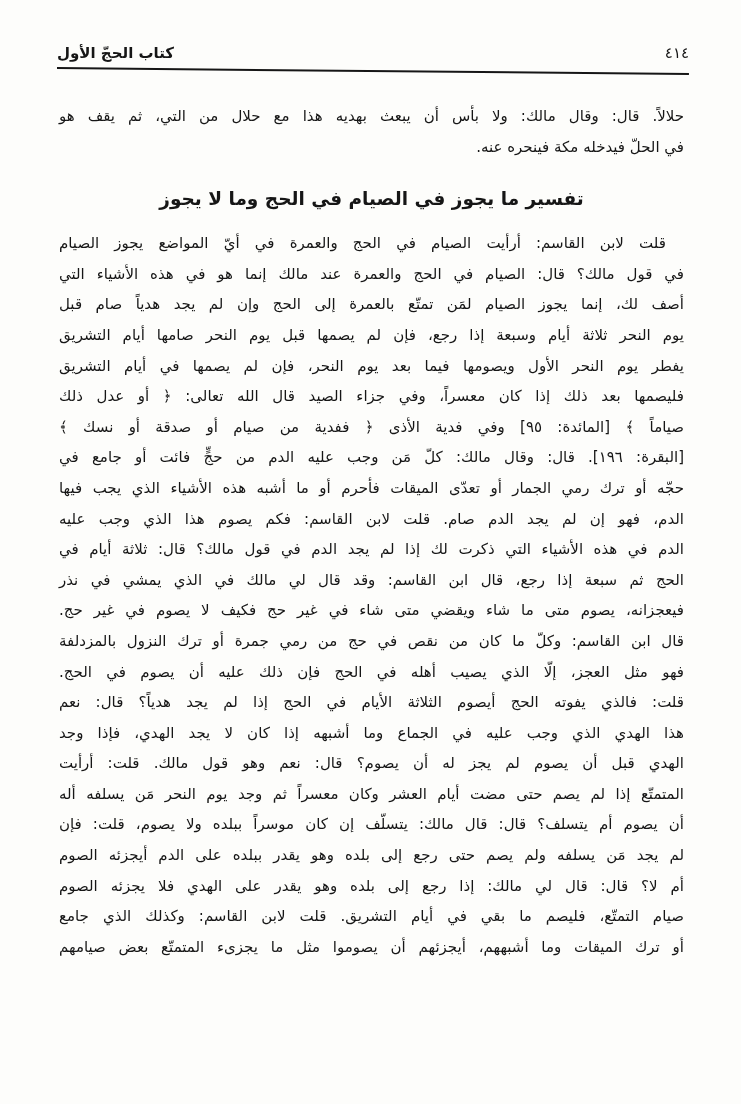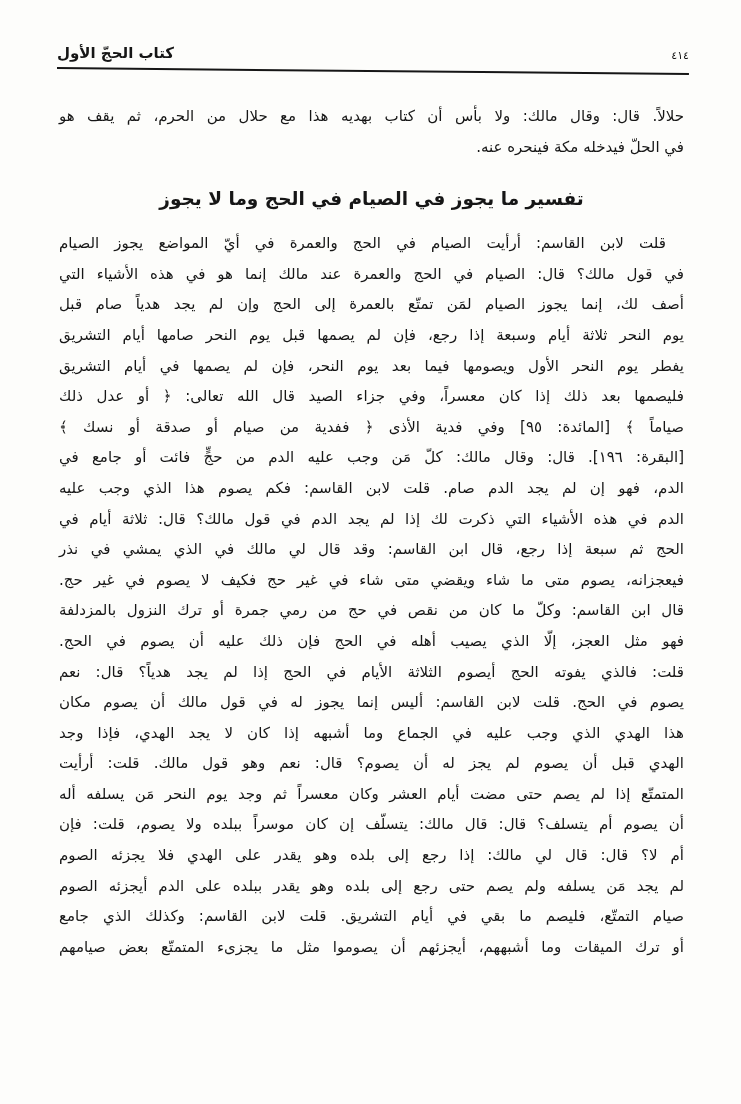--- a/index.html
+++ b/index.html
@@ -29,21 +29,21 @@
     display: flex;
     justify-content: space-between;
     align-items: flex-end;
   }
   .book-title {
     font-weight: bold;
     font-size: 15px;
     direction: rtl;
   }
   .page-number {
-    font-size: 11px;
+    font-size: 15px;
     direction: rtl;
     padding-left: 6px;
   }
   .header-rule {
     margin-top: 5px;
     border: 0;
     border-top: 2.5px solid var(--ink);
     transform: rotate(0.55deg);
     transform-origin: left top;
   }
@@ -87,48 +87,48 @@
     <div class="header-row">
       <span class="book-title">كتاب الحجّ الأول</span>
       <span class="page-number">٤١٤</span>
     </div>
     <hr class="header-rule">
   </div>
 
   <div class="content">
 
     <div class="intro">
-        <div class="tline">حلالاً. قال: وقال مالك: ولا بأس أن كتاب بهديه هذا مع حلال من الحرم، ثم يقف هو</div>
+        <div class="tline">حلالاً. قال: وقال مالك: ولا بأس أن يبعث بهديه هذا مع حلال من التي، ثم يقف هو</div>
         <div class="tline">في الحلّ فيدخله مكة فينحره عنه.</div>
       </div>
 
     <div class="section-heading">تفسير ما يجوز في الصيام في الحج وما لا يجوز</div>
 
     <div class="body-lines">
         <div class="tline">قلت لابن القاسم: أرأيت الصيام في الحج والعمرة في أيّ المواضع يجوز الصيام</div>
         <div class="tline">في قول مالك؟ قال: الصيام في الحج والعمرة عند مالك إنما هو في هذه الأشياء التي</div>
         <div class="tline">أصف لك، إنما يجوز الصيام لمَن تمتّع بالعمرة إلى الحج وإن لم يجد هدياً صام قبل</div>
         <div class="tline">يوم النحر ثلاثة أيام وسبعة إذا رجع، فإن لم يصمها قبل يوم النحر صامها أيام التشريق</div>
         <div class="tline">يفطر يوم النحر الأول ويصومها فيما بعد يوم النحر، فإن لم يصمها في أيام التشريق</div>
         <div class="tline">فليصمها بعد ذلك إذا كان معسراً، وفي جزاء الصيد قال الله تعالى: ﴿ أو عدل ذلك</div>
         <div class="tline">صياماً ﴾ [المائدة: ٩٥] وفي فدية الأذى ﴿ ففدية من صيام أو صدقة أو نسك ﴾</div>
         <div class="tline">[البقرة: ١٩٦]. قال: وقال مالك: كلّ مَن وجب عليه الدم من حجٍّ فائت أو جامع في</div>
+        <div class="tline">حجّه أو ترك رمي الجمار أو تعدّى الميقات فأحرم أو ما أشبه هذه الأشياء الذي يجب فيها</div>
         <div class="tline">الدم، فهو إن لم يجد الدم صام. قلت لابن القاسم: فكم يصوم هذا الذي وجب عليه</div>
         <div class="tline">الدم في هذه الأشياء التي ذكرت لك إذا لم يجد الدم في قول مالك؟ قال: ثلاثة أيام في</div>
         <div class="tline">الحج ثم سبعة إذا رجع، قال ابن القاسم: وقد قال لي مالك في الذي يمشي في نذر</div>
         <div class="tline">فيعجزانه، يصوم متى ما شاء ويقضي متى شاء في غير حج فكيف لا يصوم في غير حج.</div>
         <div class="tline">قال ابن القاسم: وكلّ ما كان من نقص في حج من رمي جمرة أو ترك النزول بالمزدلفة</div>
         <div class="tline">فهو مثل العجز، إلّا الذي يصيب أهله في الحج فإن ذلك عليه أن يصوم في الحج.</div>
         <div class="tline">قلت: فالذي يفوته الحج أيصوم الثلاثة الأيام في الحج إذا لم يجد هدياً؟ قال: نعم</div>
-        <div class="tline">يصوم في الحج. قلت لابن القاسم: أليس إنما يجوز له في قول مالك أن يصوم مكان</div>
         <div class="tline">هذا الهدي الذي وجب عليه في الجماع وما أشبهه إذا كان لا يجد الهدي، فإذا وجد</div>
         <div class="tline">الهدي قبل أن يصوم لم يجز له أن يصوم؟ قال: نعم وهو قول مالك. قلت: أرأيت</div>
         <div class="tline">المتمتّع إذا لم يصم حتى مضت أيام العشر وكان معسراً ثم وجد يوم النحر مَن يسلفه أله</div>
         <div class="tline">أن يصوم أم يتسلف؟ قال: قال مالك: يتسلّف إن كان موسراً ببلده ولا يصوم، قلت: فإن</div>
+        <div class="tline">لم يجد مَن يسلفه ولم يصم حتى رجع إلى بلده وهو يقدر ببلده على الدم أيجزئه الصوم</div>
         <div class="tline">أم لا؟ قال: قال لي مالك: إذا رجع إلى بلده وهو يقدر على الهدي فلا يجزئه الصوم</div>
-        <div class="tline">لم يجد مَن يسلفه ولم يصم حتى رجع إلى بلده وهو يقدر ببلده على الدم أيجزئه الصوم</div>
         <div class="tline">صيام التمتّع، فليصم ما بقي في أيام التشريق. قلت لابن القاسم: وكذلك الذي جامع</div>
         <div class="tline">أو ترك الميقات وما أشبههم، أيجزئهم أن يصوموا مثل ما يجزىء المتمتّع بعض صيامهم</div>
       </div>
 
   </div>
 
 </div>
 
 </body></html>

